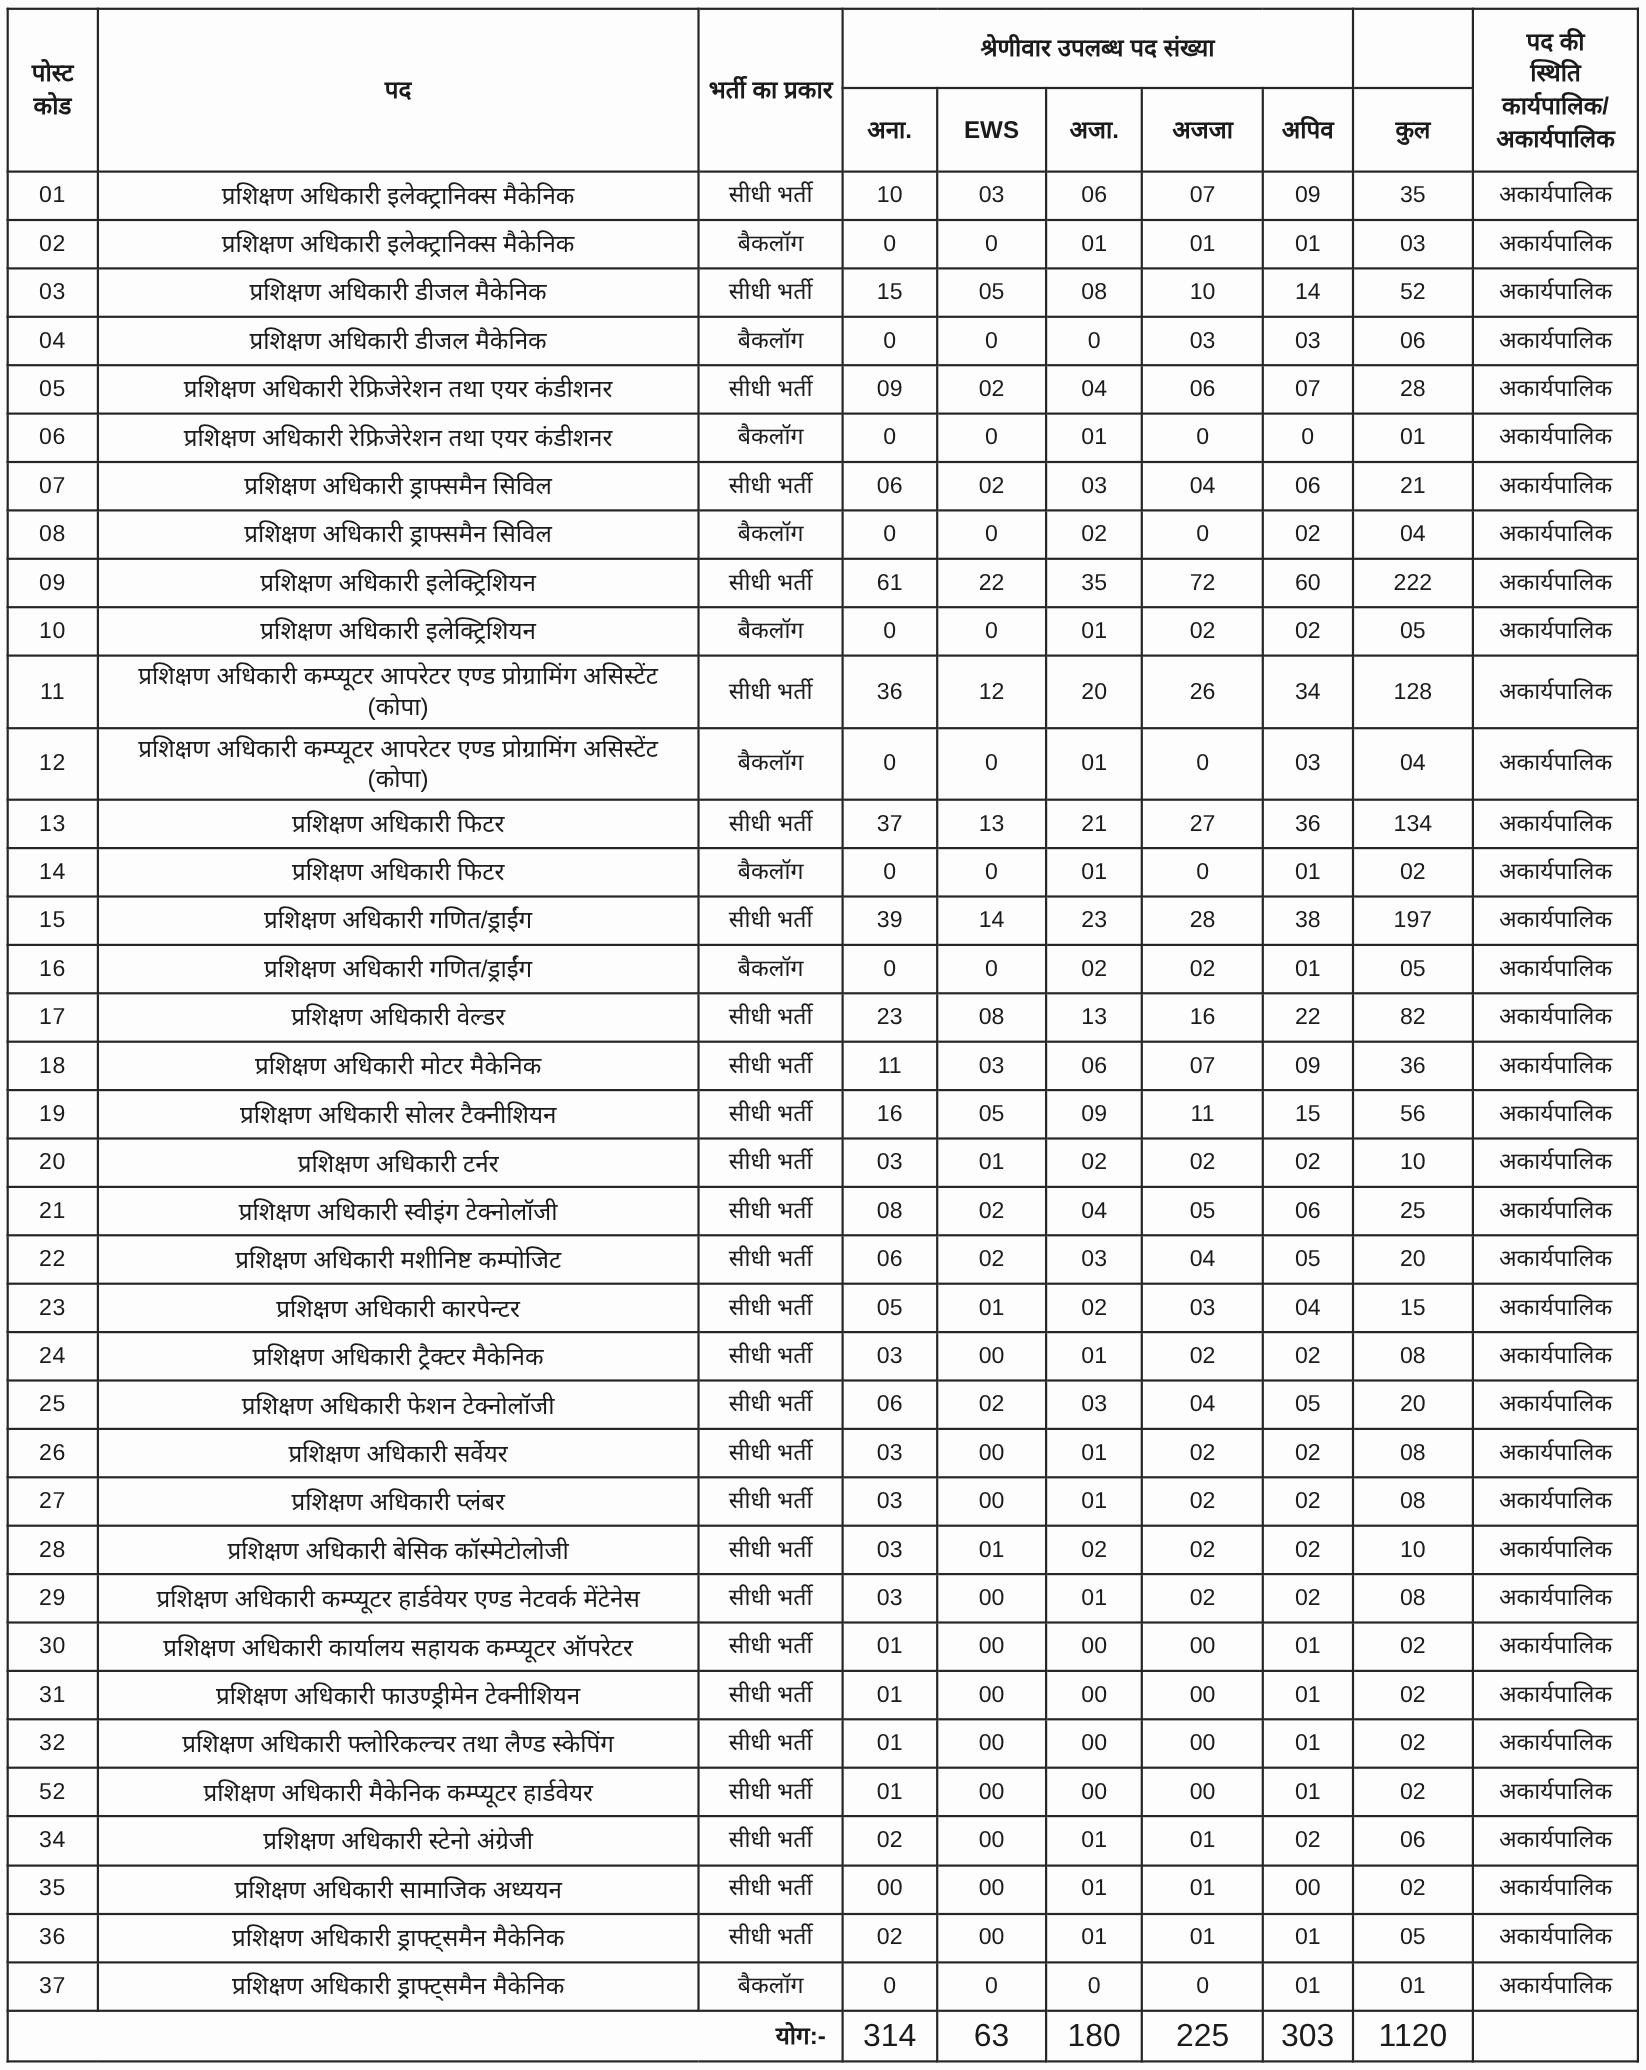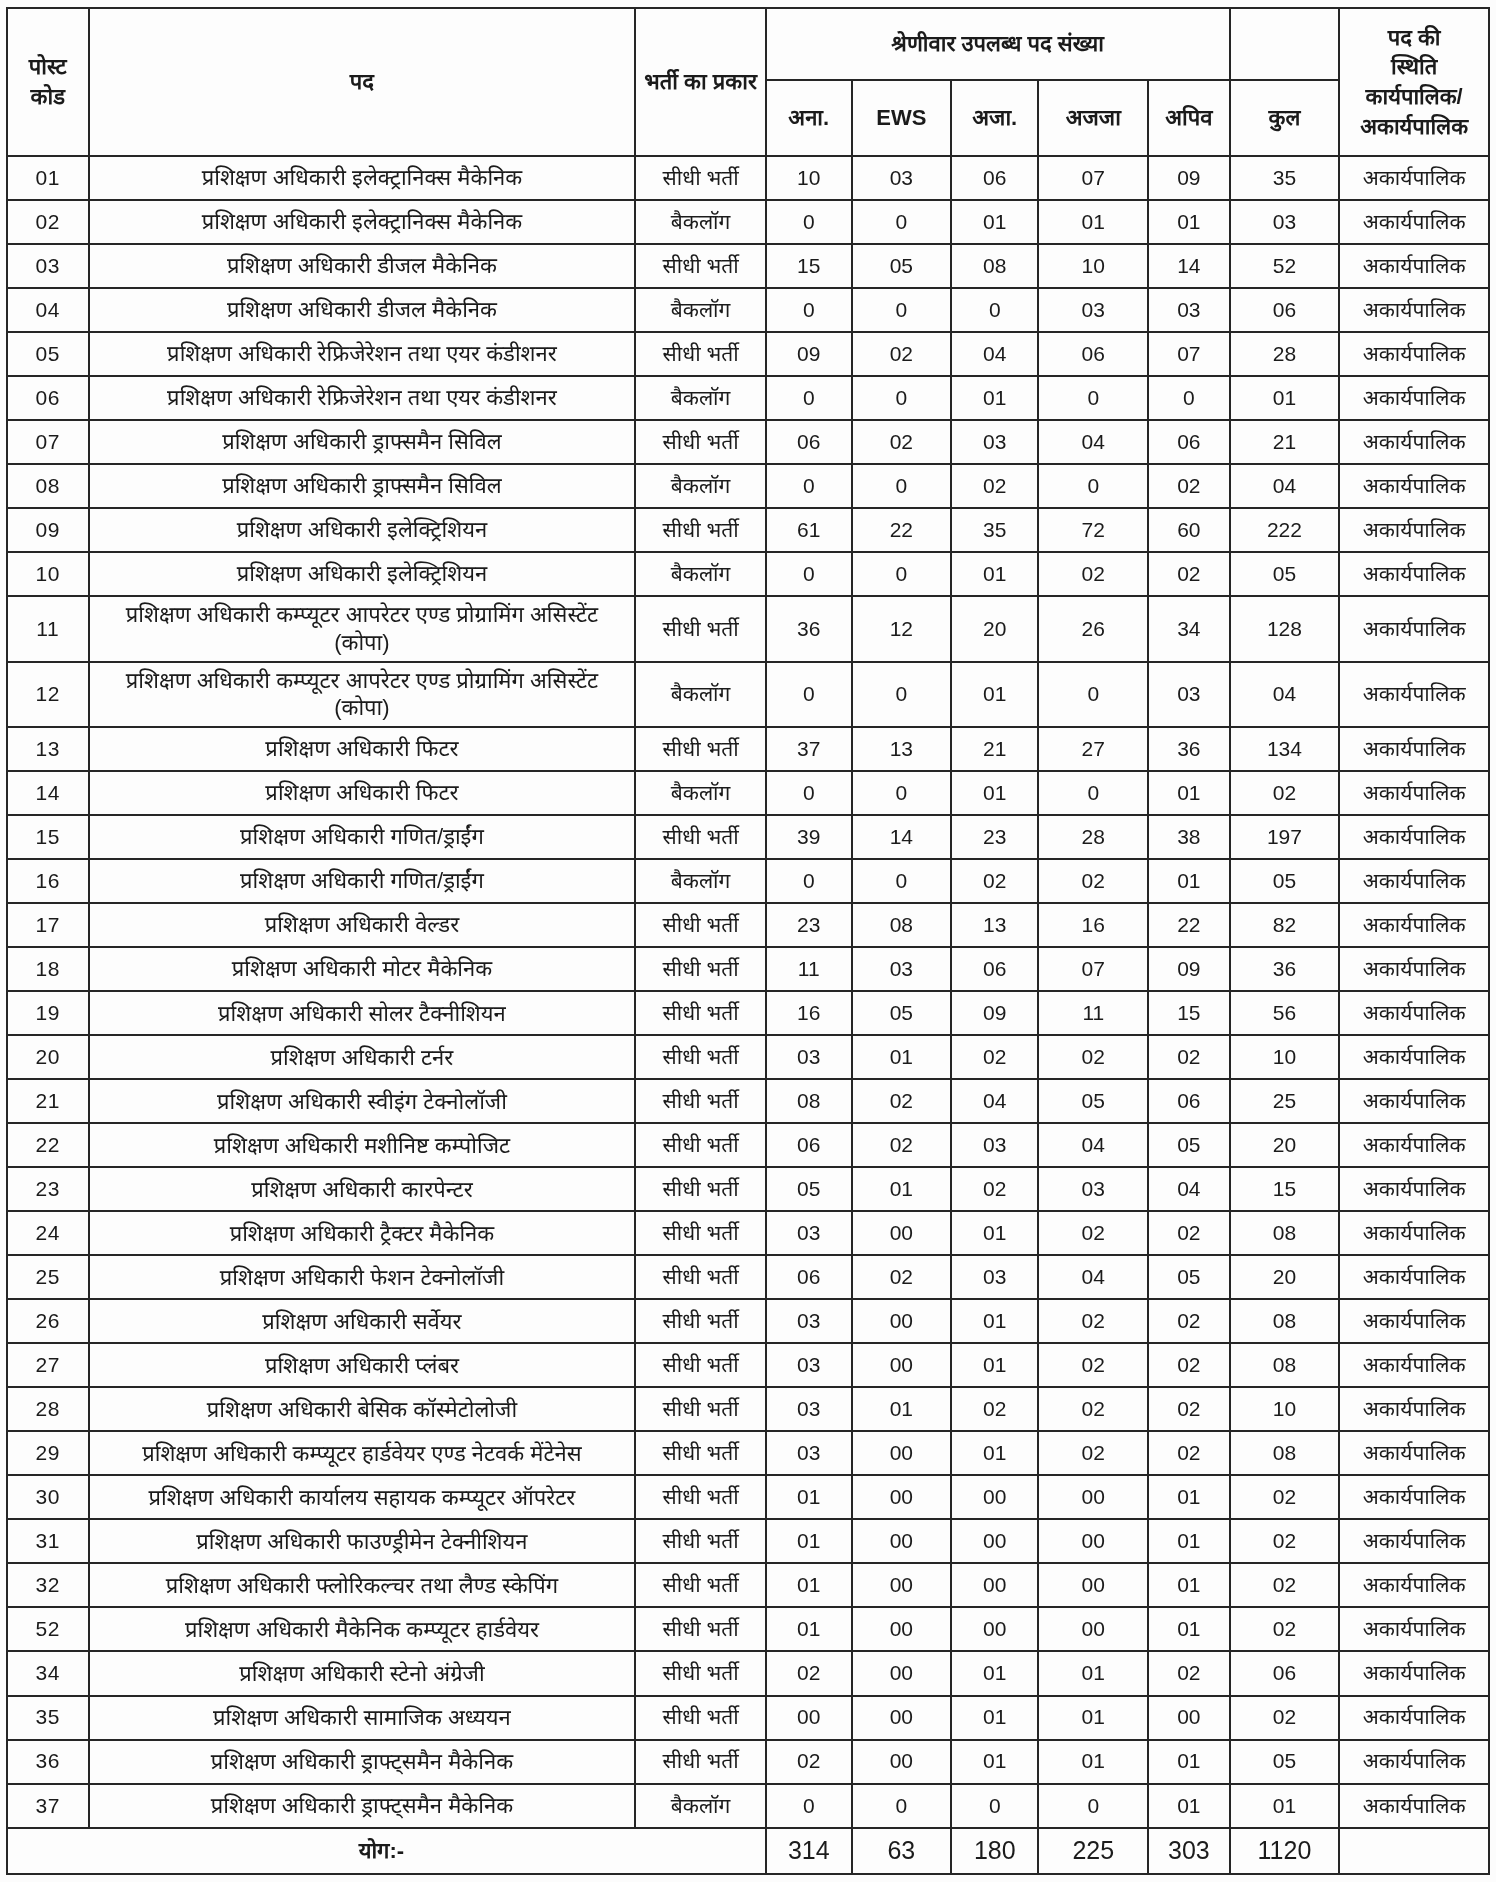--- a/index.html
+++ b/index.html
@@ -42,23 +42,23 @@
     font-size: 22px;
     height: 41px;
     line-height: 1.25;
   }
   td.c-code { font-size: 21px; letter-spacing: .5px; }
   td.c-post { padding: 2px 28px; text-align: center; }
   td.c-type { font-size: 21px; text-align: center; }
   td.c-num  { font-size: 21px; }
   td.c-status { font-size: 21px; }
   .status-head span { display: block; }
-  tr.total-row td { height: 46px; font-size: 25px; }
+  tr.total-row td { height: 46px; font-size: 29px; }
   tr.total-row td.t-label {
-    text-align: center;
+    text-align: right;
     padding-right: 14px;
     font-size: 22px;
     font-weight: bold;
   }
 </style>
 </head>
 <body>
 
 <div class="page">
   <table class="post-table">

